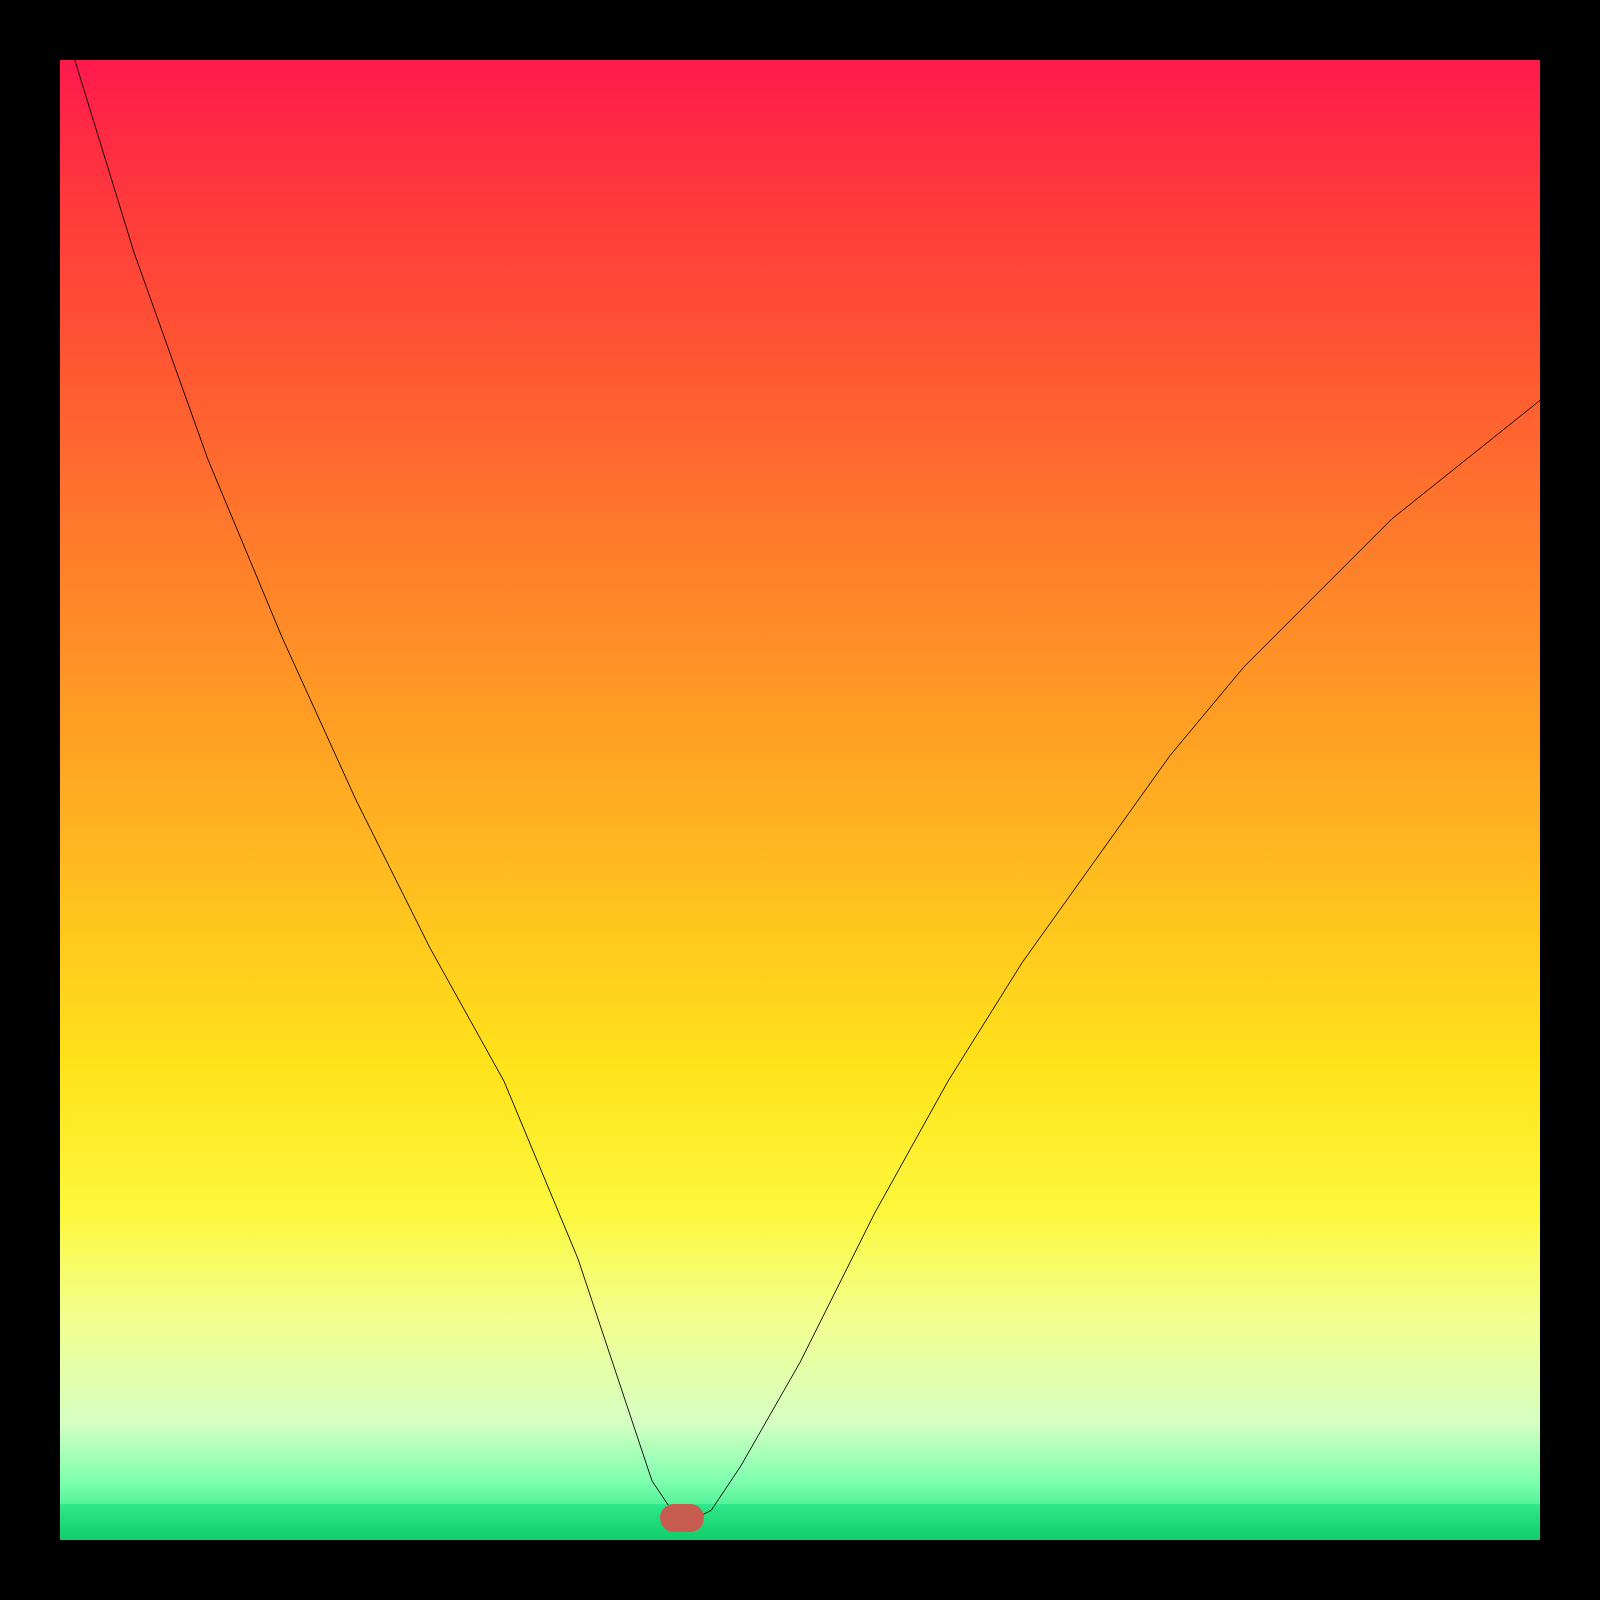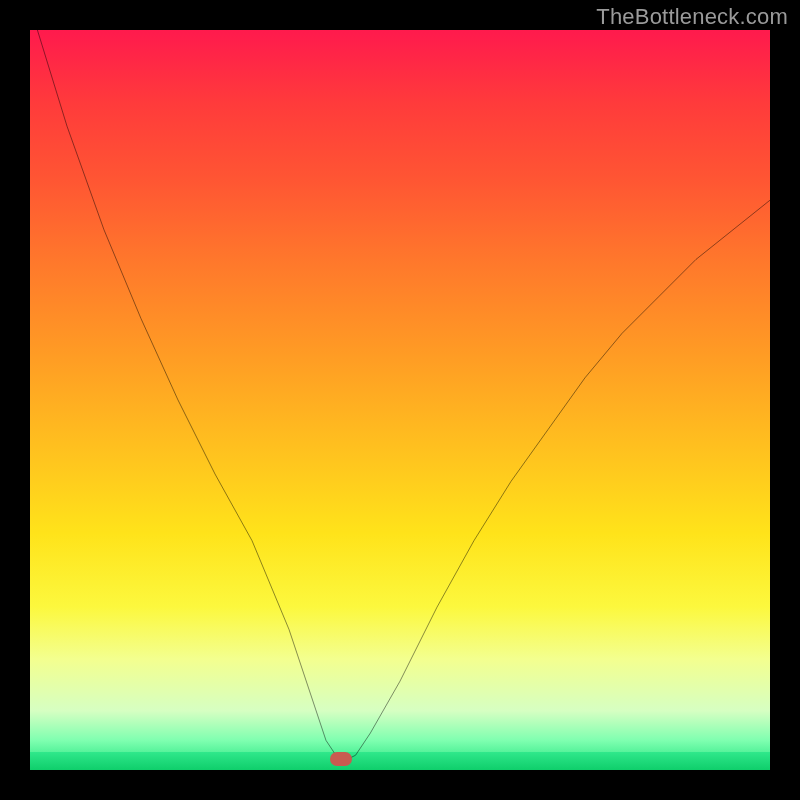--- a/index.html
+++ b/index.html
@@ -79,15 +79,14 @@
   <div class="plot-area">
     <div class="green-band"></div>
 
     <svg class="curve-svg" viewBox="0 0 100 100" preserveAspectRatio="none">
       <path id="curve-path" d="M1.00 0.00 L5.00 13.00 L10.00 27.00 L15.00 39.00 L20.00 50.00 L25.00 60.00 L30.00 69.00 L35.00 81.00 L38.00 90.00 L40.00 96.00 L42.00 99.00 L44.00 98.00 L46.00 95.00 L50.00 88.00 L55.00 78.00 L60.00 69.00 L65.00 61.00 L70.00 54.00 L75.00 47.00 L80.00 41.00 L85.00 36.00 L90.00 31.00 L95.00 27.00 L100.00 23.00" fill="none" stroke="#000" stroke-width="0.45" vector-effect="non-scaling-stroke"></path>
     </svg>
 
     <div class="marker" id="marker" style="left: 310.8px; top: 728.9px; background: rgb(200, 91, 80);"></div>
   </div>
 
-  <div class="watermark">TheBottleneck.com</div>
 
 </div>
 
 </body></html>

